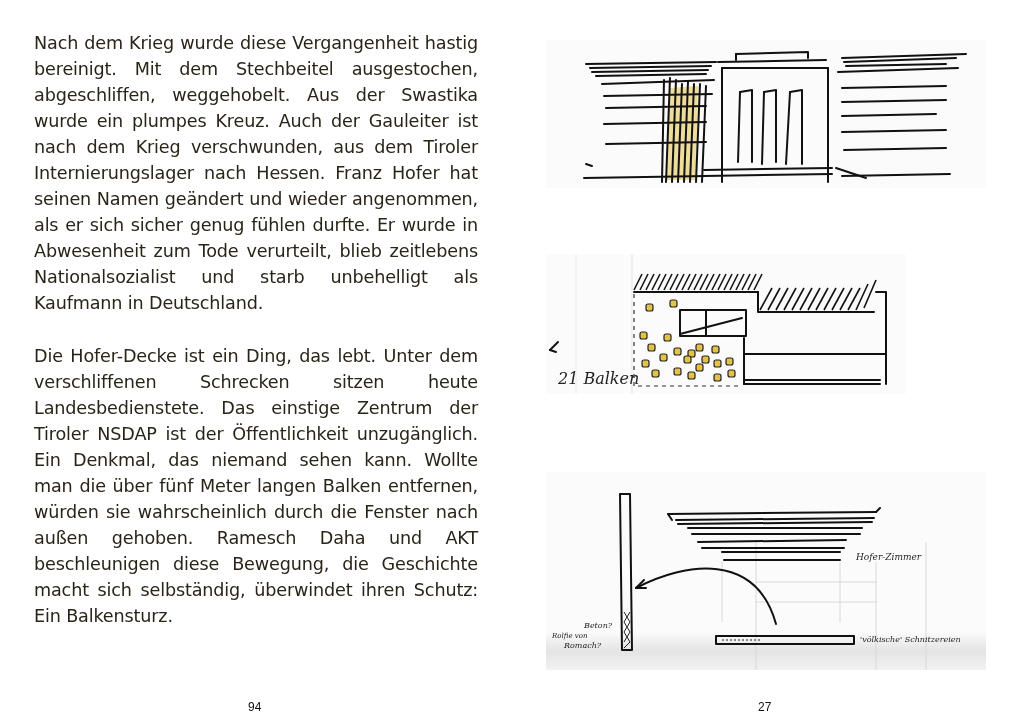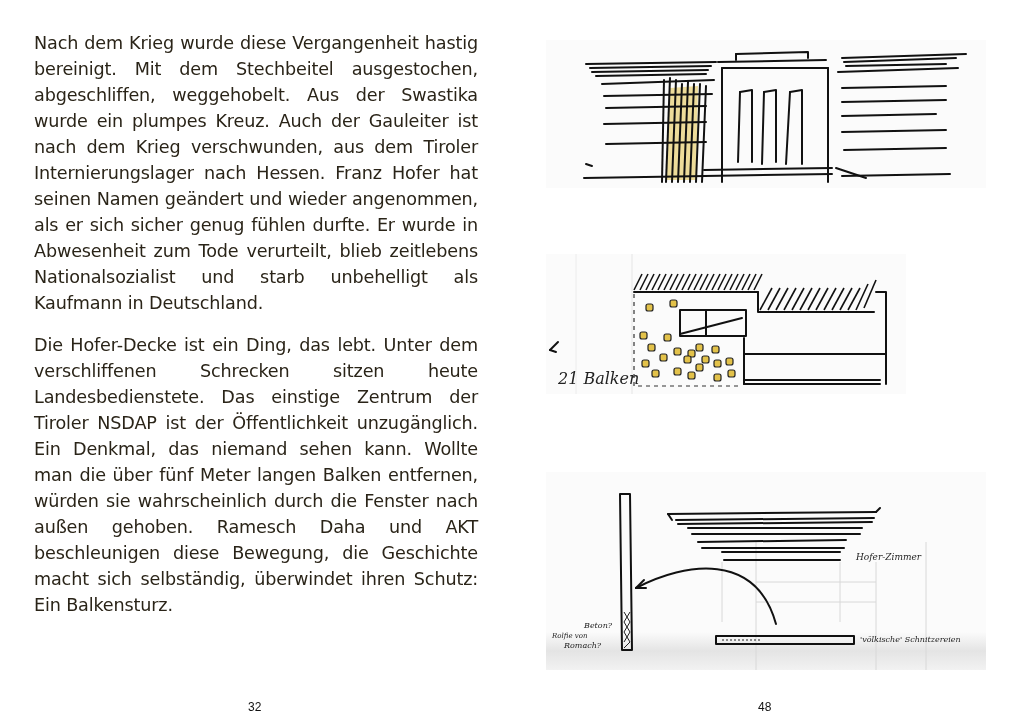--- a/index.html
+++ b/index.html
@@ -5,42 +5,42 @@
   html, body { margin: 0; padding: 0; background: #ffffff; }
   body { width: 1020px; height: 724px; position: relative; overflow: hidden; font-family: "Liberation Sans", sans-serif; }
   .page-left { position: absolute; left: 0; top: 0; width: 510px; height: 652px; }
   .page-right { position: absolute; left: 510px; top: 0; width: 510px; height: 724px; }
   .body-text {
     position: absolute; left: 34px; top: 30px; width: 444px;
     font-family: "DejaVu Sans", sans-serif; font-size: 17.6px; line-height: 26.05px;
     color: #2a2418; text-align: justify; letter-spacing: -0.15px; word-spacing: 0px;
   }
   .body-text p { margin: 0; }
-  .body-text p + p { margin-top: 15px; }
+  .body-text p + p { margin-top: 26px; }
   .body-text p.last { text-align-last: left; }
   .pagenum { position: absolute; top: 700px; font-family: "Liberation Sans", sans-serif; font-size: 12px; color: #111; }
   .pn-left { left: 248px; }
   .pn-right { left: 248px; }
   .sketch { position: absolute; background: #a3a3a3; }
   .sk1 { left: 36px; top: 40px; width: 440px; height: 148px; }
   .sk2 { left: 36px; top: 254px; width: 360px; height: 140px; }
   .sk3 { left: 36px; top: 472px; width: 440px; height: 198px; }
   svg { display: block; }
   .ink { stroke: #111; fill: none; stroke-linecap: round; stroke-linejoin: round; }
   .hand { font-family: "DejaVu Serif", serif; font-style: italic; fill: #222; }
 </style>
 </head>
 <body>
 
 <div class="page-left">
   <div class="body-text">
     <p>Nach dem Krieg wurde diese Vergangenheit hastig bereinigt. Mit dem Stechbeitel ausgestochen, abgeschliffen, weggehobelt. Aus der Swastika wurde ein plumpes Kreuz. Auch der Gauleiter ist nach dem Krieg verschwunden, aus dem Tiroler Internierungslager nach Hessen. Franz Hofer hat seinen Namen geändert und wieder angenommen, als er sich sicher genug fühlen durfte. Er wurde in Abwesenheit zum Tode verurteilt, blieb zeitlebens Nationalsozialist und starb unbehelligt als Kaufmann in Deutschland.</p>
     <p class="last">Die Hofer-Decke ist ein Ding, das lebt. Unter dem verschliffenen Schrecken sitzen heute Landesbedienstete. Das einstige Zentrum der Tiroler NSDAP ist der Öffentlichkeit unzugänglich. Ein Denkmal, das niemand sehen kann. Wollte man die über fünf Meter langen Balken entfernen, würden sie wahrscheinlich durch die Fenster nach außen gehoben. Ramesch Daha und AKT beschleunigen diese Bewegung, die Geschichte macht sich selbständig, überwindet ihren Schutz: Ein Balkensturz.</p>
   </div>
-  <div class="pagenum pn-left">32</div>
+  <div class="pagenum pn-left">94</div>
 </div>
 
 <div class="page-right">
 
   <div class="sketch sk1">
     <svg width="440" height="148" viewBox="0 0 440 148">
       <rect x="0" y="0" width="440" height="148" fill="#fbfbfb"></rect>
 
       <polygon points="124,48 152,46 150,140 120,140" fill="#e8d27a" opacity="0.75"></polygon>
 
@@ -230,14 +230,14 @@
         <path d="M176 168 L216 168" stroke-dasharray="2,2"></path>
       </g>
       <text class="hand" x="310" y="88" font-size="9">Hofer-Zimmer</text>
       <text class="hand" x="314" y="170" font-size="8">'völkische' Schnitzereien</text>
       <text class="hand" x="38" y="156" font-size="8">Beton?</text>
       <text class="hand" x="6" y="166" font-size="7">Rolfie von</text>
       <text class="hand" x="18" y="176" font-size="8">Romach?</text>
     </svg>
   </div>
 
-  <div class="pagenum pn-right">48</div>
+  <div class="pagenum pn-right">27</div>
 </div>
 
 </body></html>

